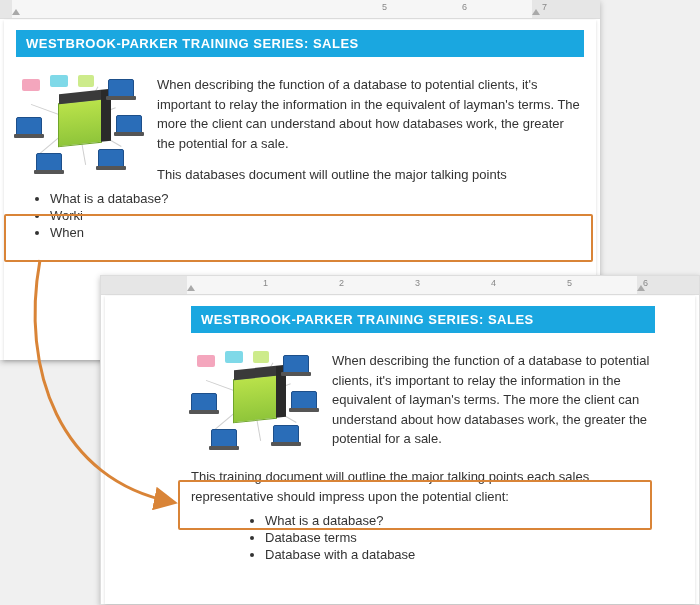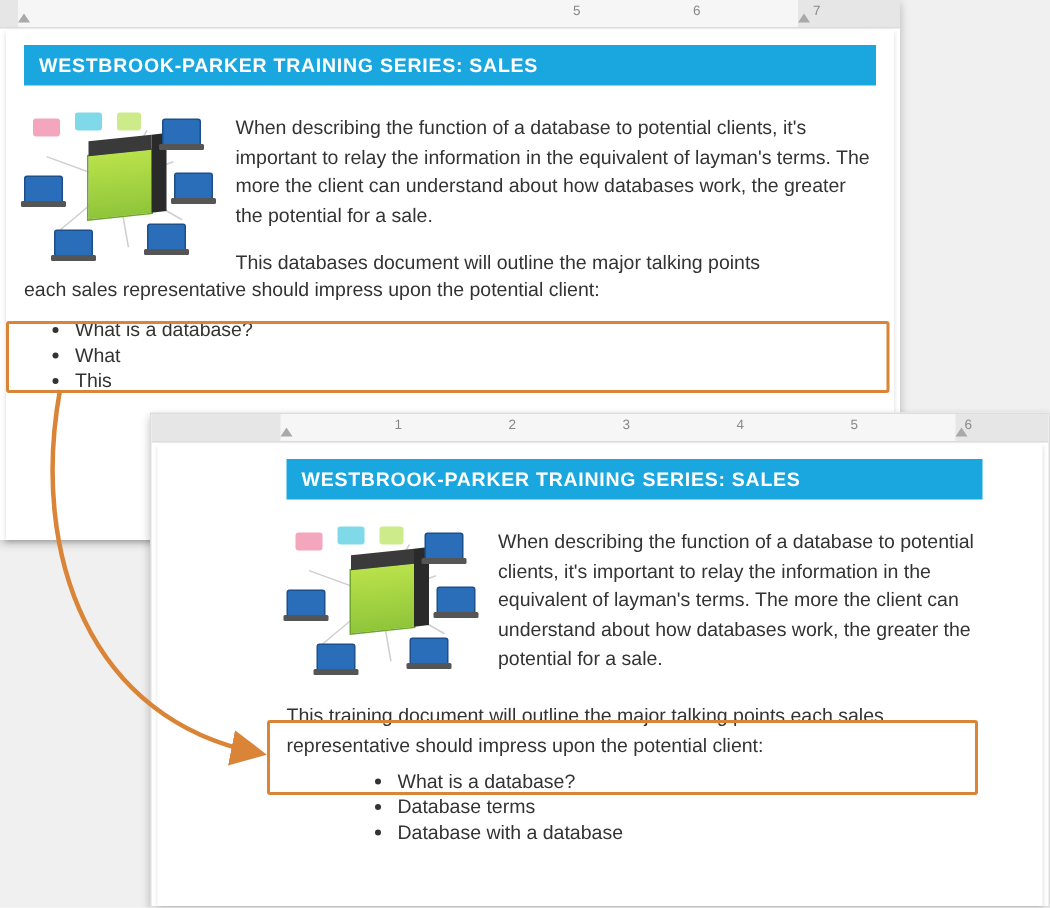--- a/index.html
+++ b/index.html
@@ -239,26 +239,25 @@
           <div class="laptop" style="left:0px;top:42px"></div>
           <div class="dev-pink" style="left:6px;top:4px"></div>
           <div class="dev-cyan" style="left:34px;top:0px"></div>
           <div class="dev-lime" style="left:62px;top:0px"></div>
         </div>
         <div class="body-text">
           <div class="para">When describing the function of a database to potential clients, it's important to relay the information in the equivalent of layman's terms. The more the client can understand about how databases work, the greater the potential for a sale.</div>
           <div class="para" style="margin-bottom:0">This databases document will outline the major talking points</div>
         </div>
       </div>
-      <div class="para" style="margin-top:0;margin-left:0;">each sales representative should impress upon the potential client:</div>
 
       <ul class="bullets">
         <li>What is a database?</li>
-        <li>What</li>
-        <li>This</li>
+        <li>Worki</li>
+        <li>When</li>
       </ul>
     </div>
   </div>
 </div>
 
 <div class="highlight" style="left:4px; top:214px; width:585px; height:44px;"></div>
 
 <div class="screenshot front">
   <div class="ruler">
     <div class="ruler-inner">

